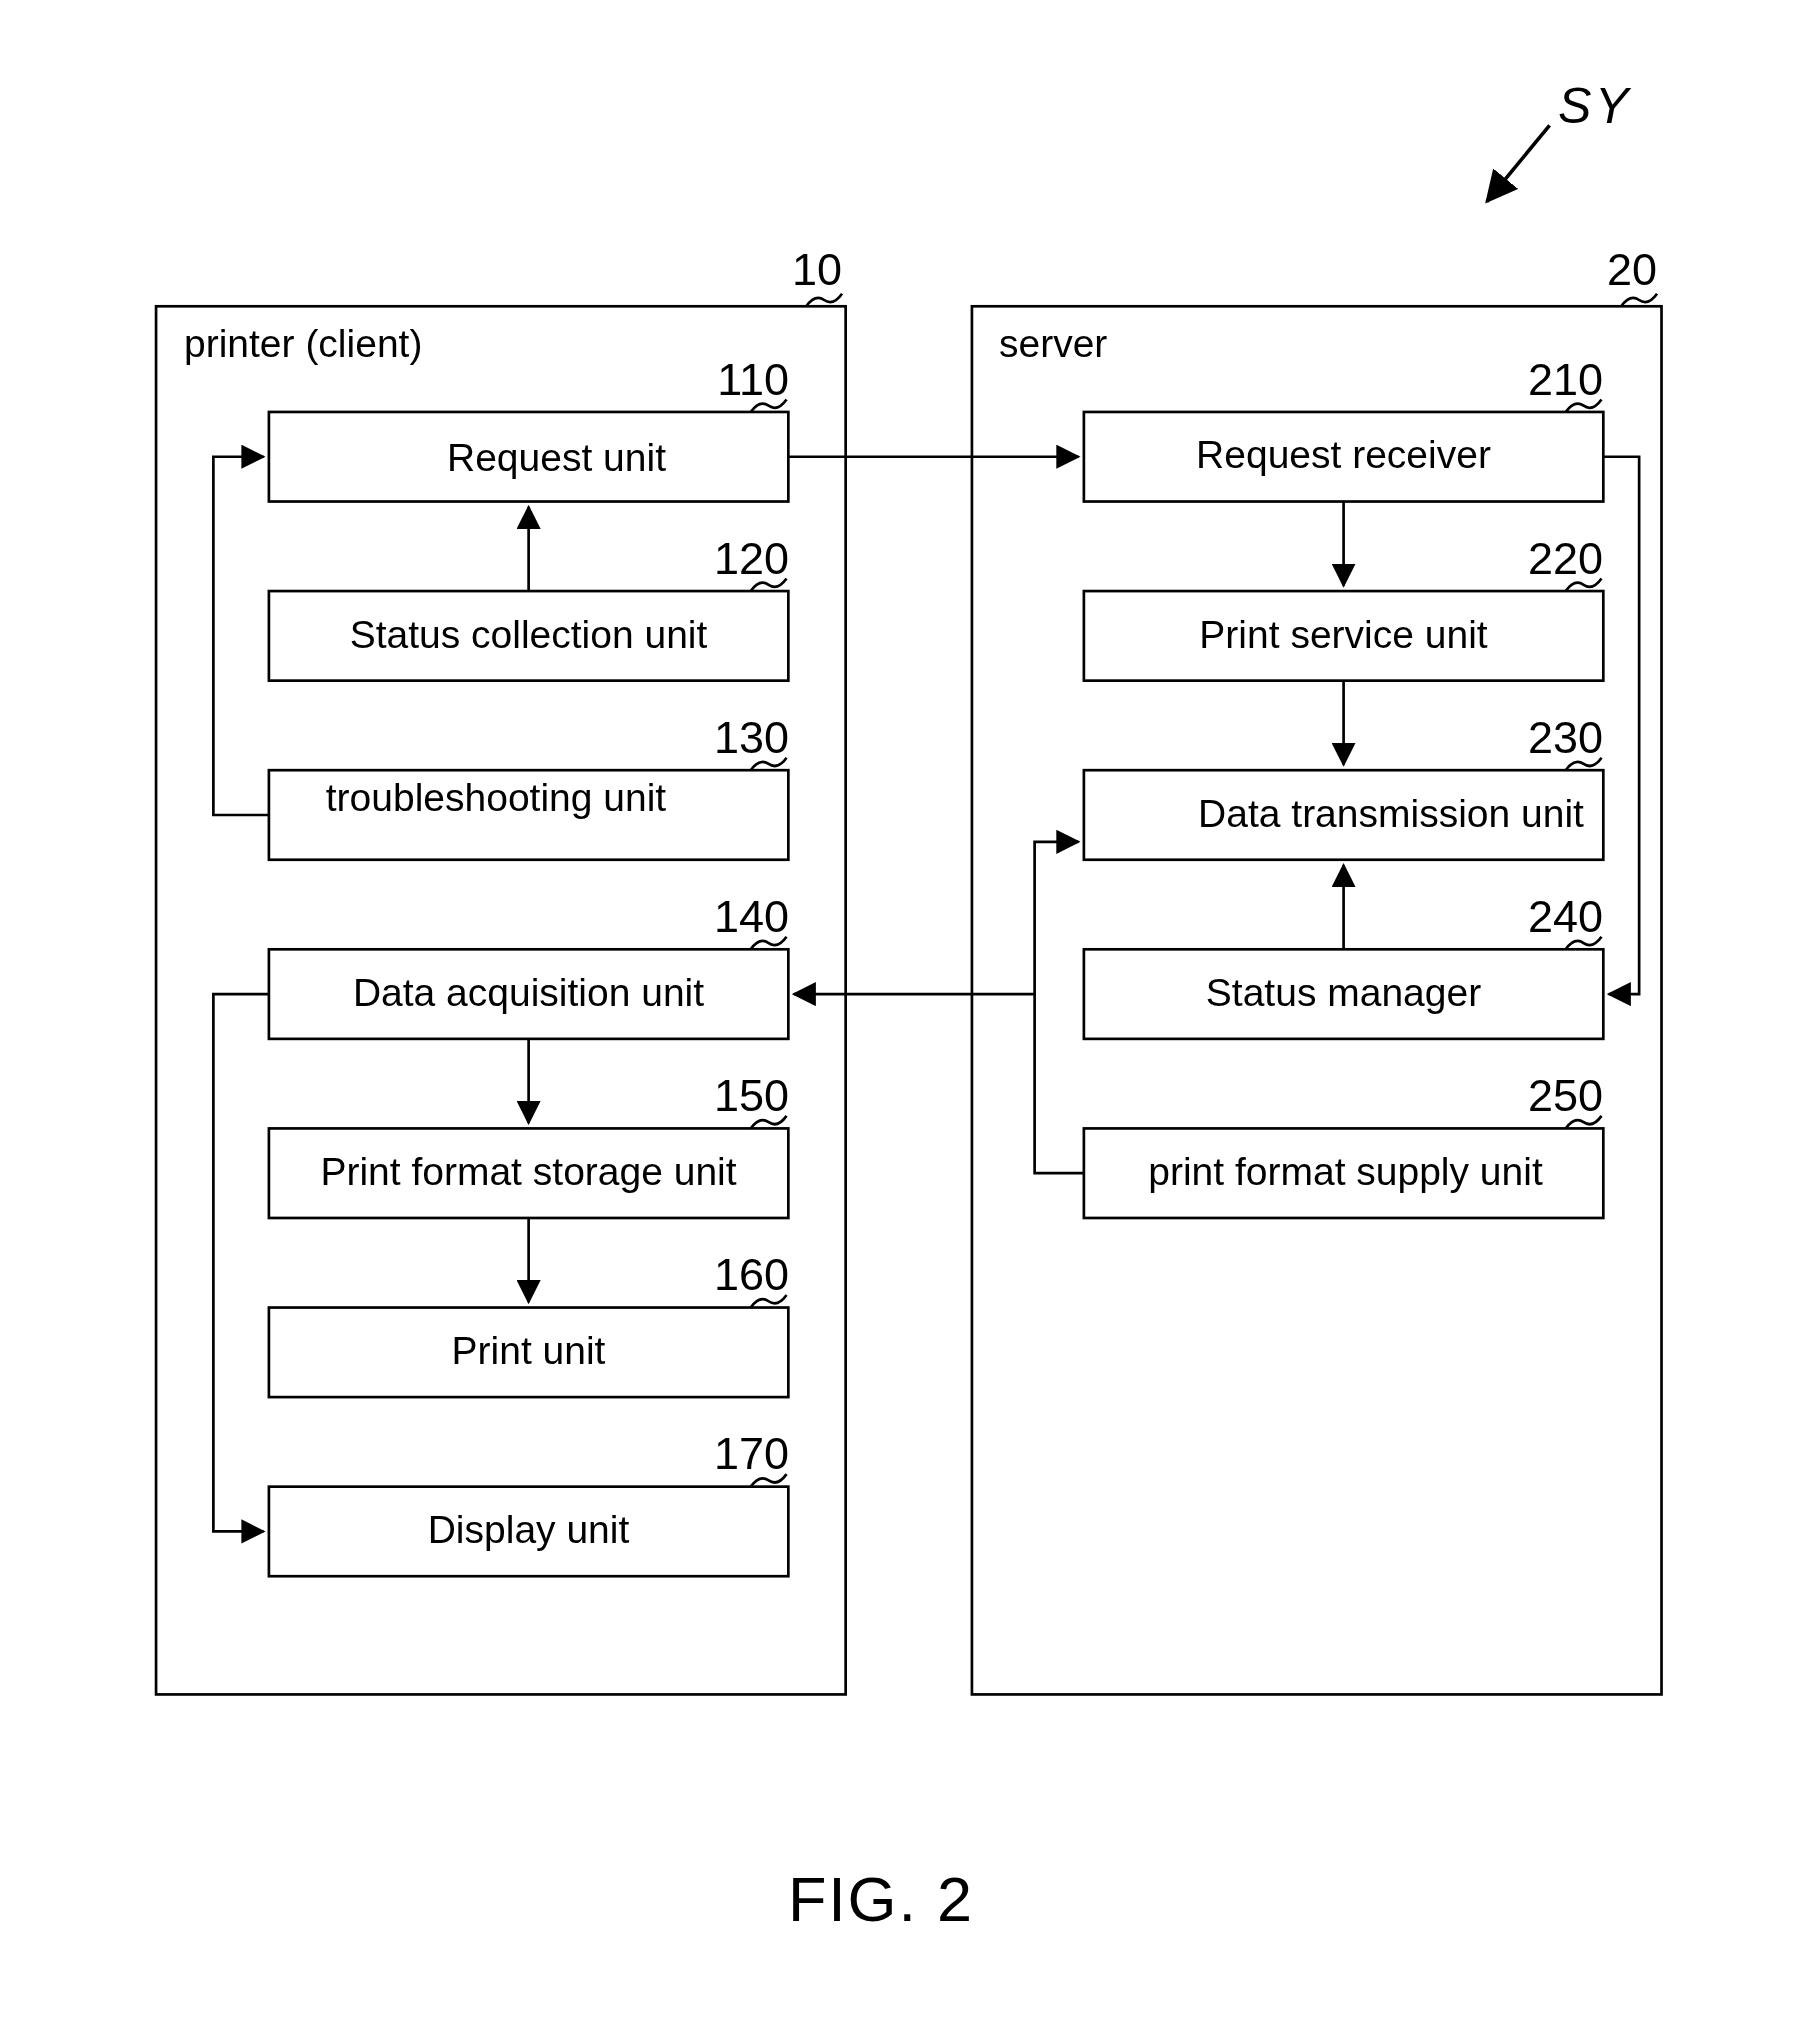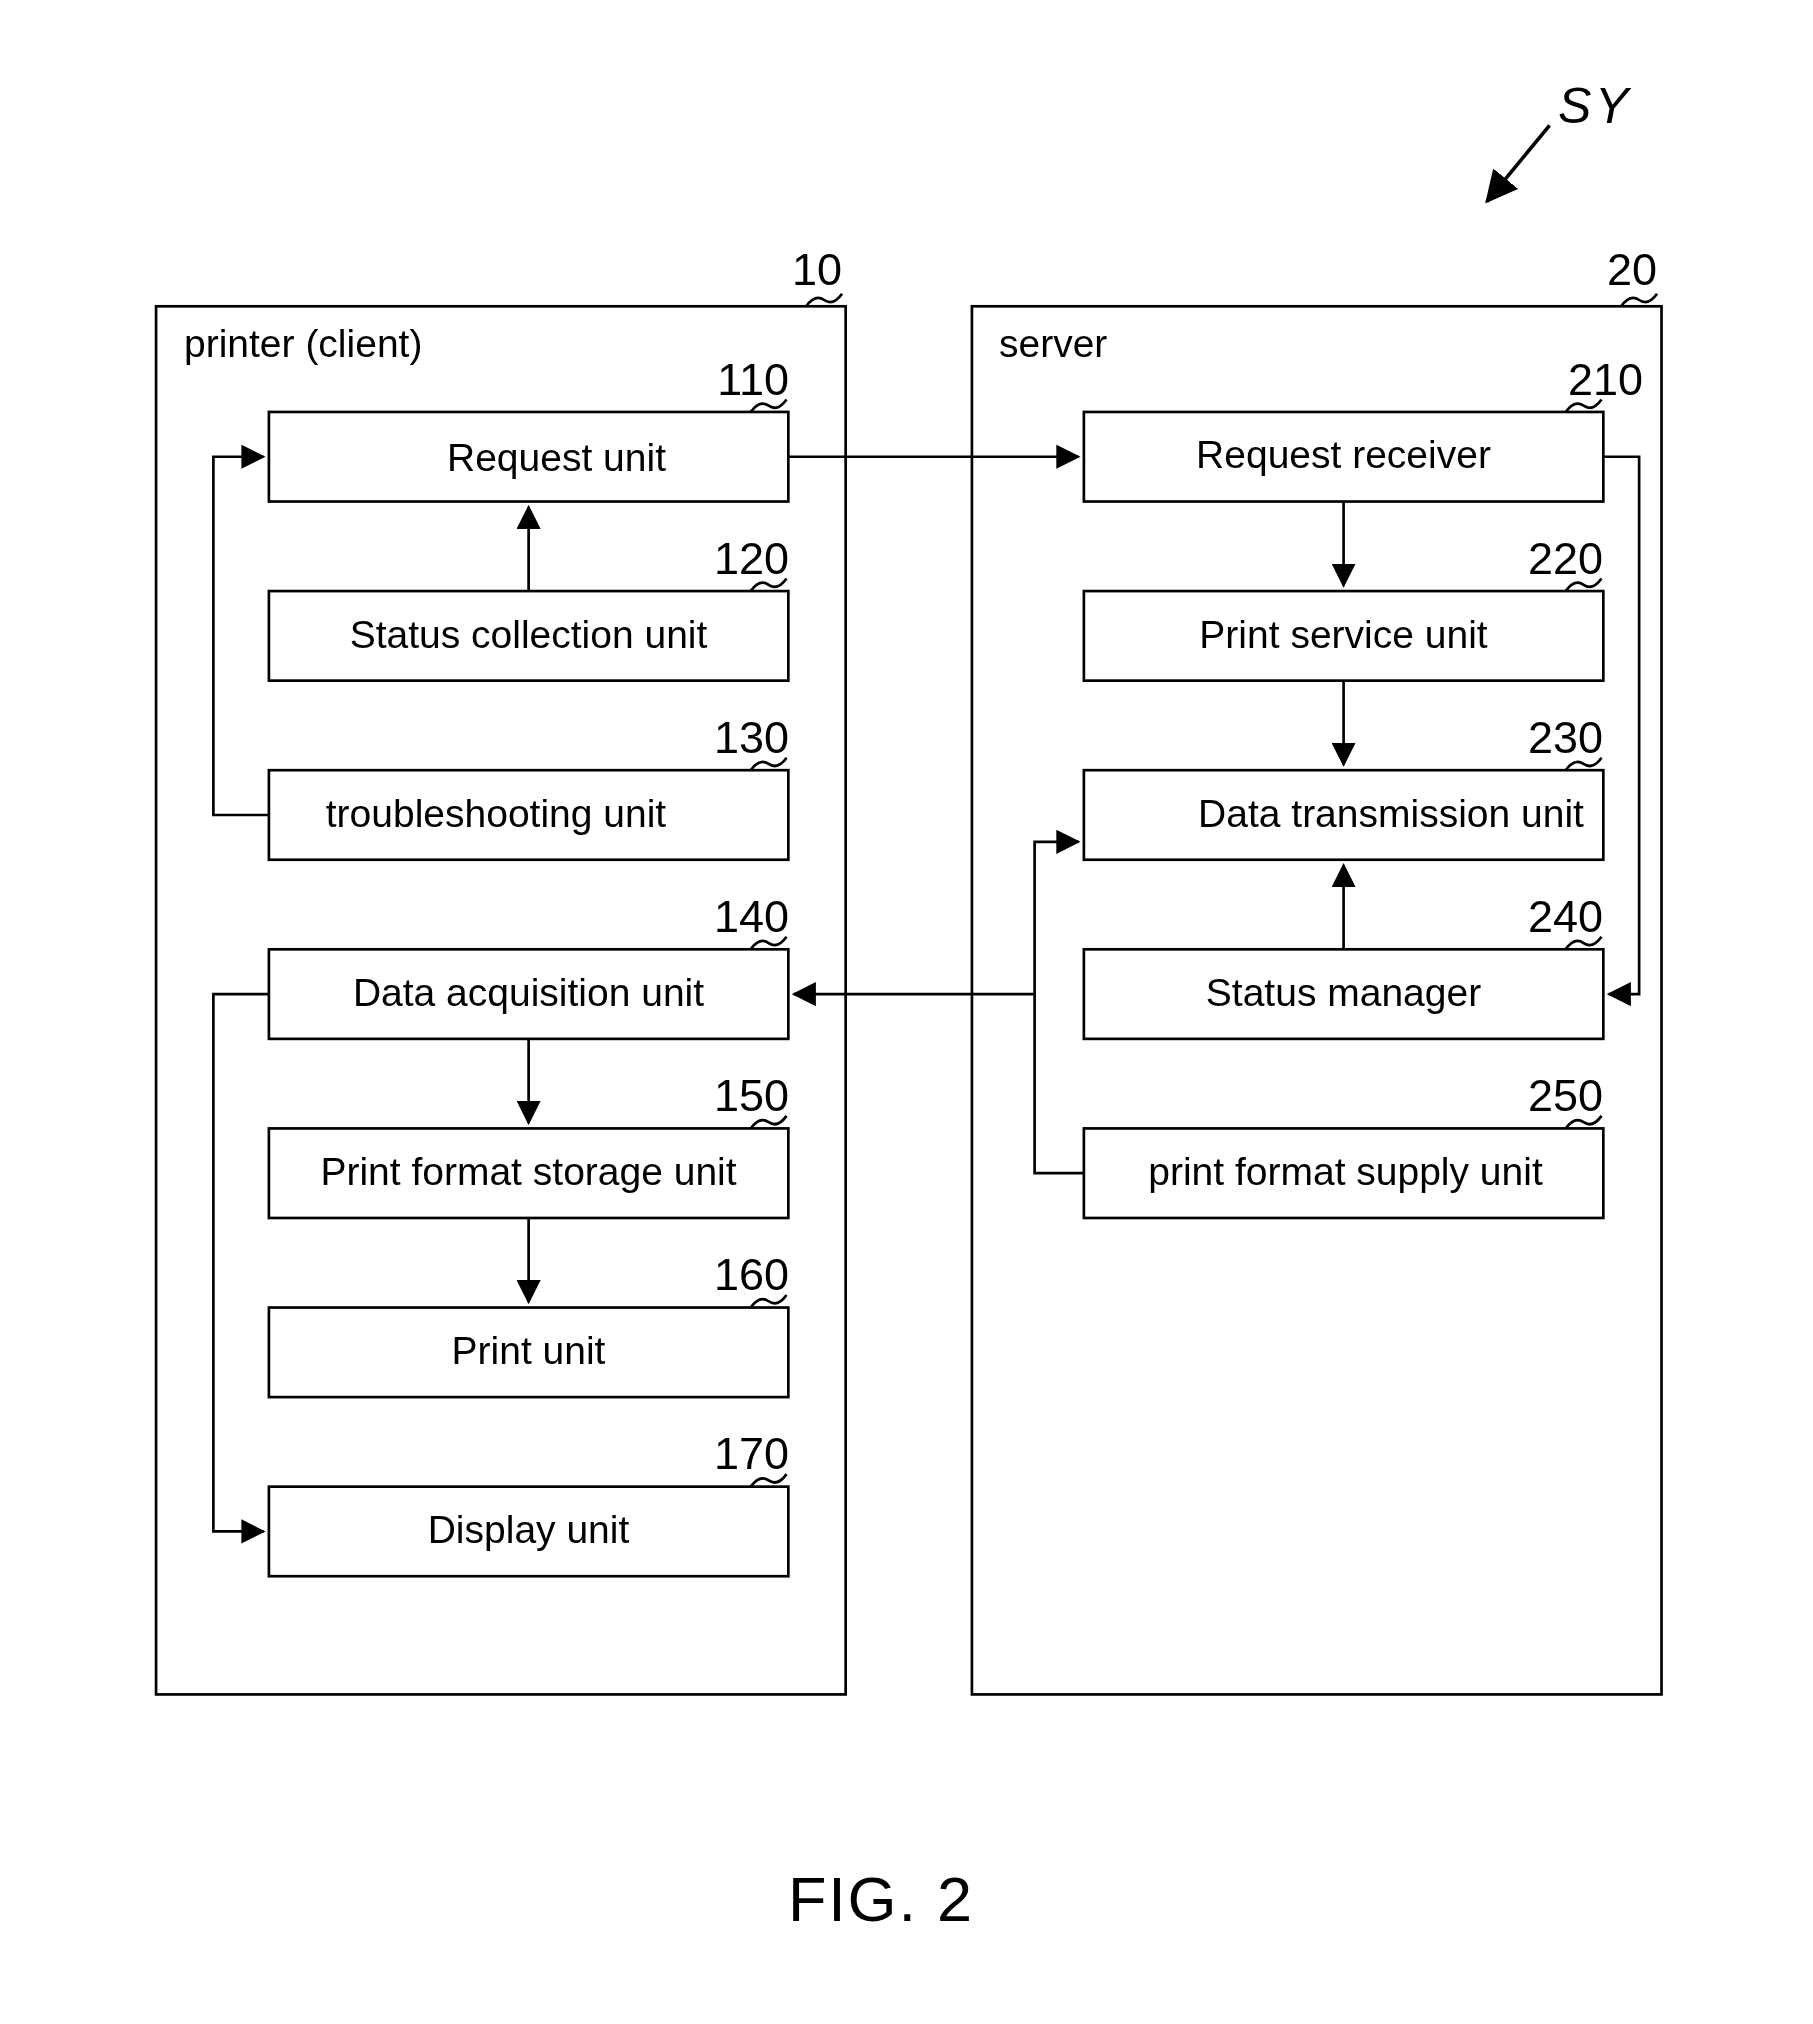--- a/index.html
+++ b/index.html
@@ -121,40 +121,40 @@
 <div class="label sy-label" style="left:1558px; top:77px;">SY</div>
 
 <div class="label container-label" style="left:184px; top:322px;">printer (client)</div>
 <div class="label num-label" style="left:779px; top:244px; width:63px;">10</div>
 
 <div class="label container-label" style="left:999px; top:322px;">server</div>
 <div class="label num-label" style="left:1594px; top:244px; width:63px;">20</div>
 
 <div class="label box-label" style="left:269px; top:436px; width:519px;margin-left:28px;">Request unit</div>
 <div class="label box-label" style="left:269px; top:613px; width:519px;">Status collection unit</div>
-<div class="label box-label" style="left:269px; top:792px; width:454px;">troubleshooting unit</div>
+<div class="label box-label" style="left:269px; top:776px; width:454px;">troubleshooting unit</div>
 <div class="label box-label" style="left:269px; top:971px; width:519px;">Data acquisition unit</div>
 <div class="label box-label" style="left:269px; top:1150px; width:519px;">Print format storage unit</div>
 <div class="label box-label" style="left:269px; top:1329px; width:519px;">Print unit</div>
 <div class="label box-label" style="left:269px; top:1508px; width:519px;">Display unit</div>
 
 <div class="label num-label" style="left:708px; top:354px; width:81px;">110</div>
 <div class="label num-label" style="left:708px; top:533px; width:81px;">120</div>
 <div class="label num-label" style="left:708px; top:712px; width:81px;">130</div>
 <div class="label num-label" style="left:708px; top:891px; width:81px;">140</div>
 <div class="label num-label" style="left:708px; top:1070px; width:81px;">150</div>
 <div class="label num-label" style="left:708px; top:1249px; width:81px;">160</div>
 <div class="label num-label" style="left:708px; top:1428px; width:81px;">170</div>
 
 <div class="label box-label" style="left:1084px; top:433px; width:519px;">Request receiver</div>
 <div class="label box-label" style="left:1084px; top:613px; width:519px;">Print service unit</div>
 <div class="label box-label" style="left:1084px; top:792px; width:614px;">Data transmission unit</div>
 <div class="label box-label" style="left:1084px; top:971px; width:519px;">Status manager</div>
 <div class="label box-label" style="left:1084px; top:1150px; width:523px;">print format supply unit</div>
 
-<div class="label num-label" style="left:1522px; top:354px; width:81px;margin-left:40px;">210</div>
+<div class="label num-label" style="left:1522px; top:354px; width:81px;">210</div>
 <div class="label num-label" style="left:1522px; top:533px; width:81px;">220</div>
 <div class="label num-label" style="left:1522px; top:712px; width:81px;">230</div>
 <div class="label num-label" style="left:1522px; top:891px; width:81px;">240</div>
 <div class="label num-label" style="left:1522px; top:1070px; width:81px;">250</div>
 
 <div class="label fig-label" style="left:788px; top:1863px;">FIG. 2</div>
 
 
 </body></html>

